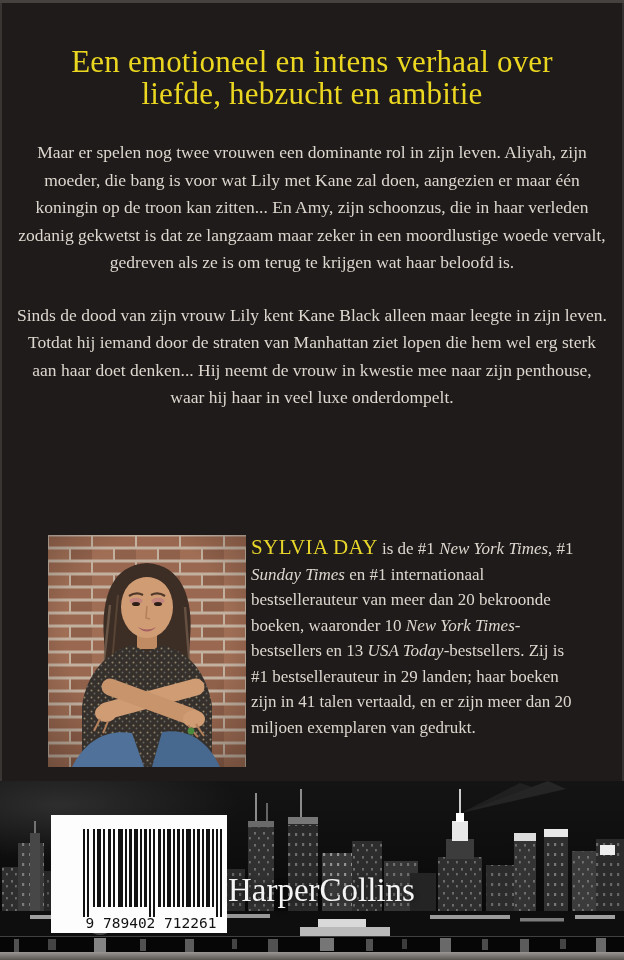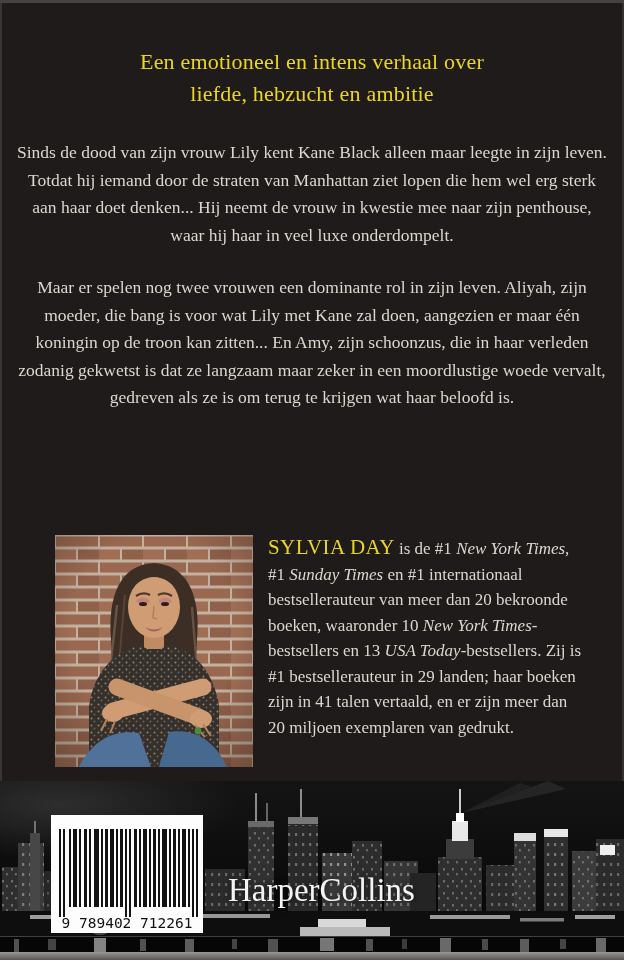--- a/index.html
+++ b/index.html
@@ -13,43 +13,43 @@
     font-family:"Liberation Serif","DejaVu Serif",serif;
     border-top:3px solid #454240;
     box-sizing:border-box;
     box-shadow: inset 2px 0 0 #383532, inset -2px 0 0 #343130;
   }
   
   .headline {
     margin:43px 20px 0;
     text-align:center;
     color:#ecd720;
-    font-size:22px;
+    font-size:31px;
     line-height:32px;
     white-space:pre-line;
     font-weight:normal;
     letter-spacing:.2px;
   }
   
   .synopsis {
     margin:29px auto 0;
     width:592px;
     text-align:center;
     color:#ded7cf;
     font-size:17.5px;
     line-height:27.5px;
   }
   .synopsis p { margin:0 0 25px; }
   
   .author {
     position:absolute;
-    top:532px; left:55px;
+    top:532px; left:48px;
     width:533px;
     display:flex;
-    gap:15px;
+    gap:5px;
   }
   .author-photo {
     flex:0 0 198px;
     width:198px; height:232px;
     background:#7b5643;
   }
   .author-photo svg { display:block; }
   .author-bio {
     flex:1;
     color:#ded7cf;
@@ -64,20 +64,21 @@
     position:absolute;
     left:0; top:778px;
     width:624px; height:174px;
   }
   .barcode-box {
     position:absolute;
     left:51px; top:812px;
     width:152px; height:118px;
     background:#fdfdfd;
     z-index:3;
+    padding-left:24px;
   }
   .publisher {
     position:absolute;
     left:228px; top:869px;
     z-index:3;
     color:#f4f4f4;
     font-size:33px;
     line-height:36px;
     text-shadow:0 0 6px rgba(0,0,0,.6);
   }
@@ -99,22 +100,22 @@
 </style>
 </head>
 <body>
 
 <div class="cover">
 
   <h1 class="headline">Een emotioneel en intens verhaal over
 liefde, hebzucht en ambitie</h1>
 
   <div class="synopsis">
+    <p>Maar er spelen nog twee vrouwen een dominante rol in zijn leven. Aliyah, zijn moeder, die bang is voor wat Lily met Kane zal doen, aangezien er maar één koningin op de troon kan zitten... En Amy, zijn schoonzus, die in haar verleden zodanig gekwetst is dat ze langzaam maar zeker in een moordlustige woede vervalt, gedreven als ze is om terug te krijgen wat haar beloofd is.</p>
     <p>Sinds de dood van zijn vrouw Lily kent Kane Black alleen maar leegte in zijn leven. Totdat hij iemand door de straten van Manhattan ziet lopen die hem wel erg sterk aan haar doet denken... Hij neemt de vrouw in kwestie mee naar zijn penthouse, waar hij haar in veel luxe onderdompelt.</p>
-    <p>Maar er spelen nog twee vrouwen een dominante rol in zijn leven. Aliyah, zijn moeder, die bang is voor wat Lily met Kane zal doen, aangezien er maar één koningin op de troon kan zitten... En Amy, zijn schoonzus, die in haar verleden zodanig gekwetst is dat ze langzaam maar zeker in een moordlustige woede vervalt, gedreven als ze is om terug te krijgen wat haar beloofd is.</p>
   </div>
 
   <div class="author">
     <div class="author-photo">
       <svg width="198" height="232" viewBox="0 0 198 232">
         <defs>
           <pattern id="brick" width="44" height="26" patternUnits="userSpaceOnUse">
             <rect width="44" height="26" fill="#c3b1a0"></rect>
             <rect x="1" y="1.5" width="42" height="10" fill="#9a6850"></rect>
             <rect x="-21" y="14.5" width="42" height="10" fill="#a06e55"></rect>

